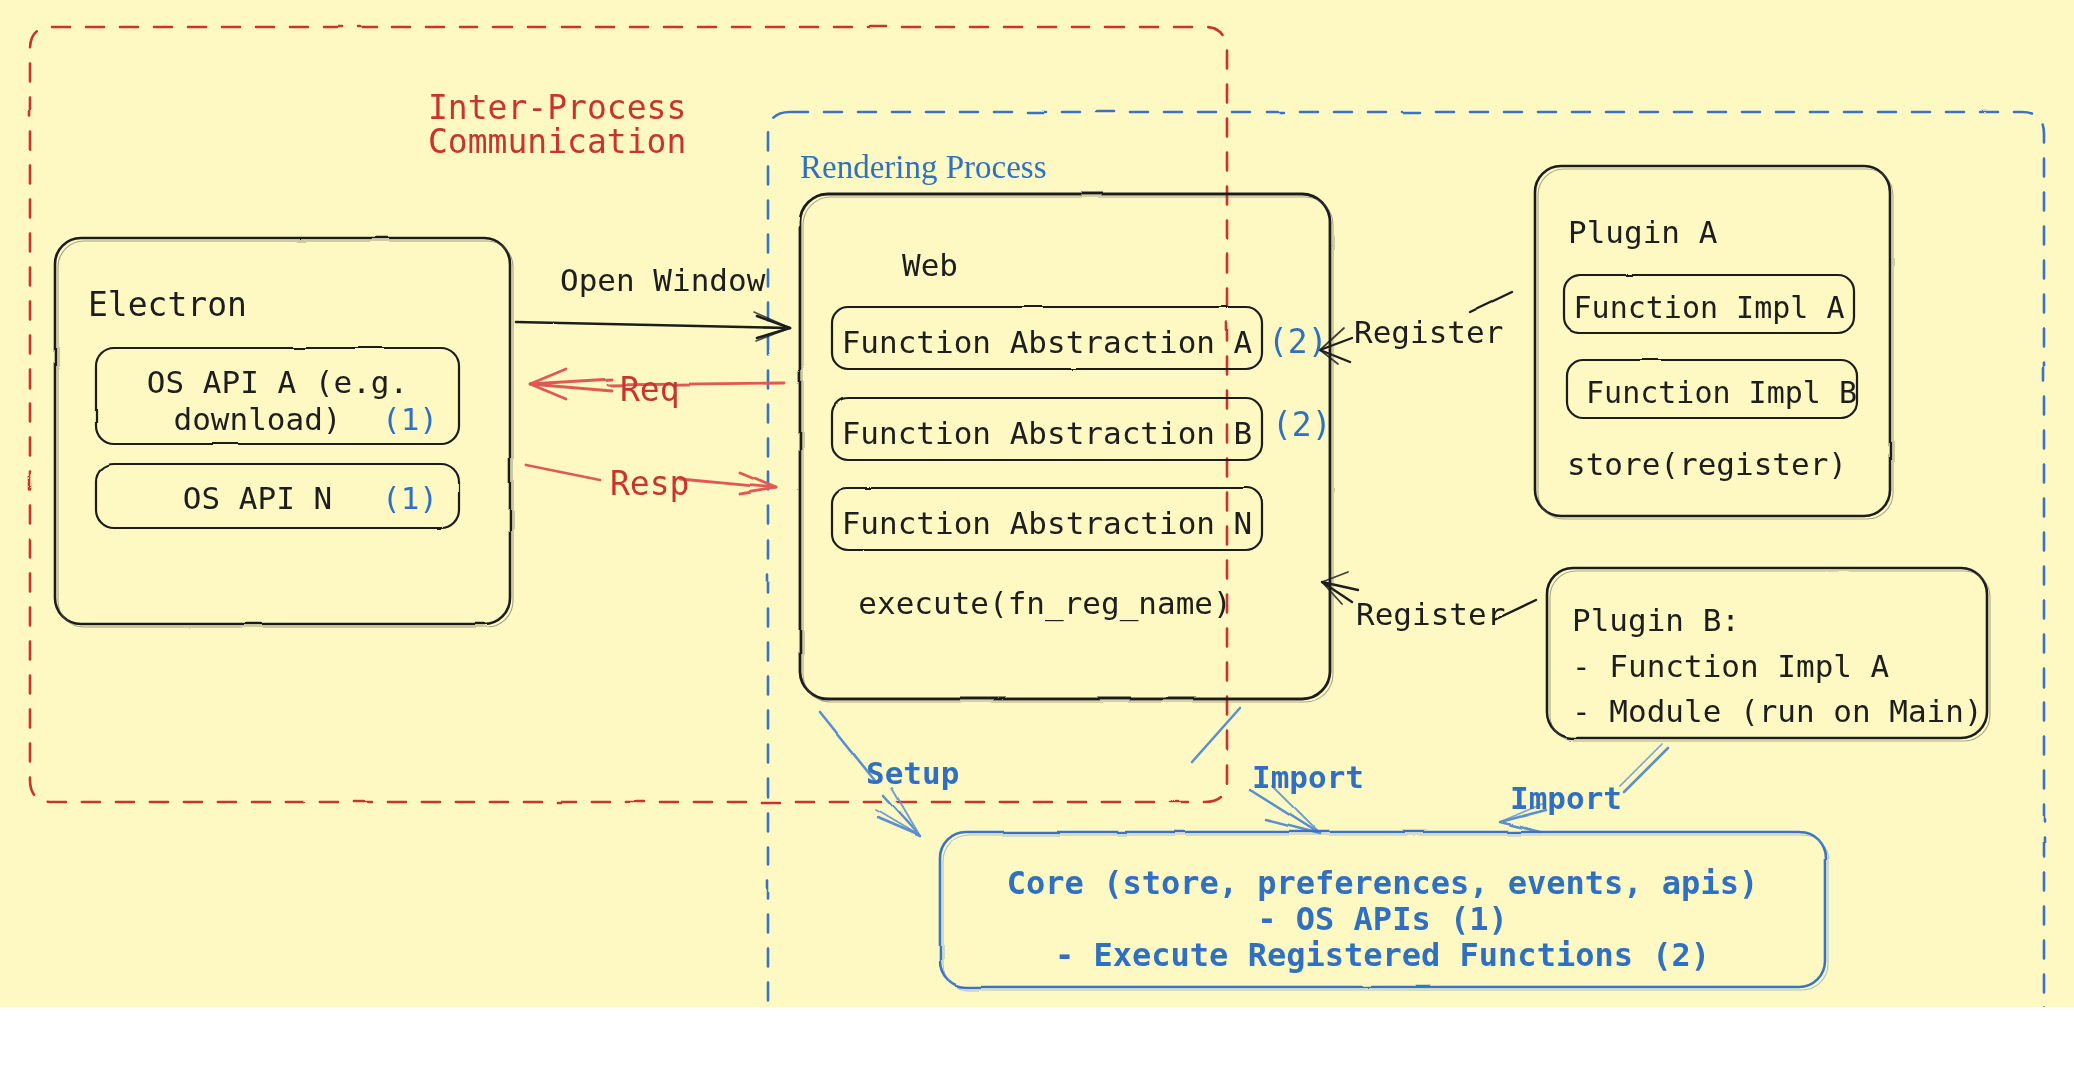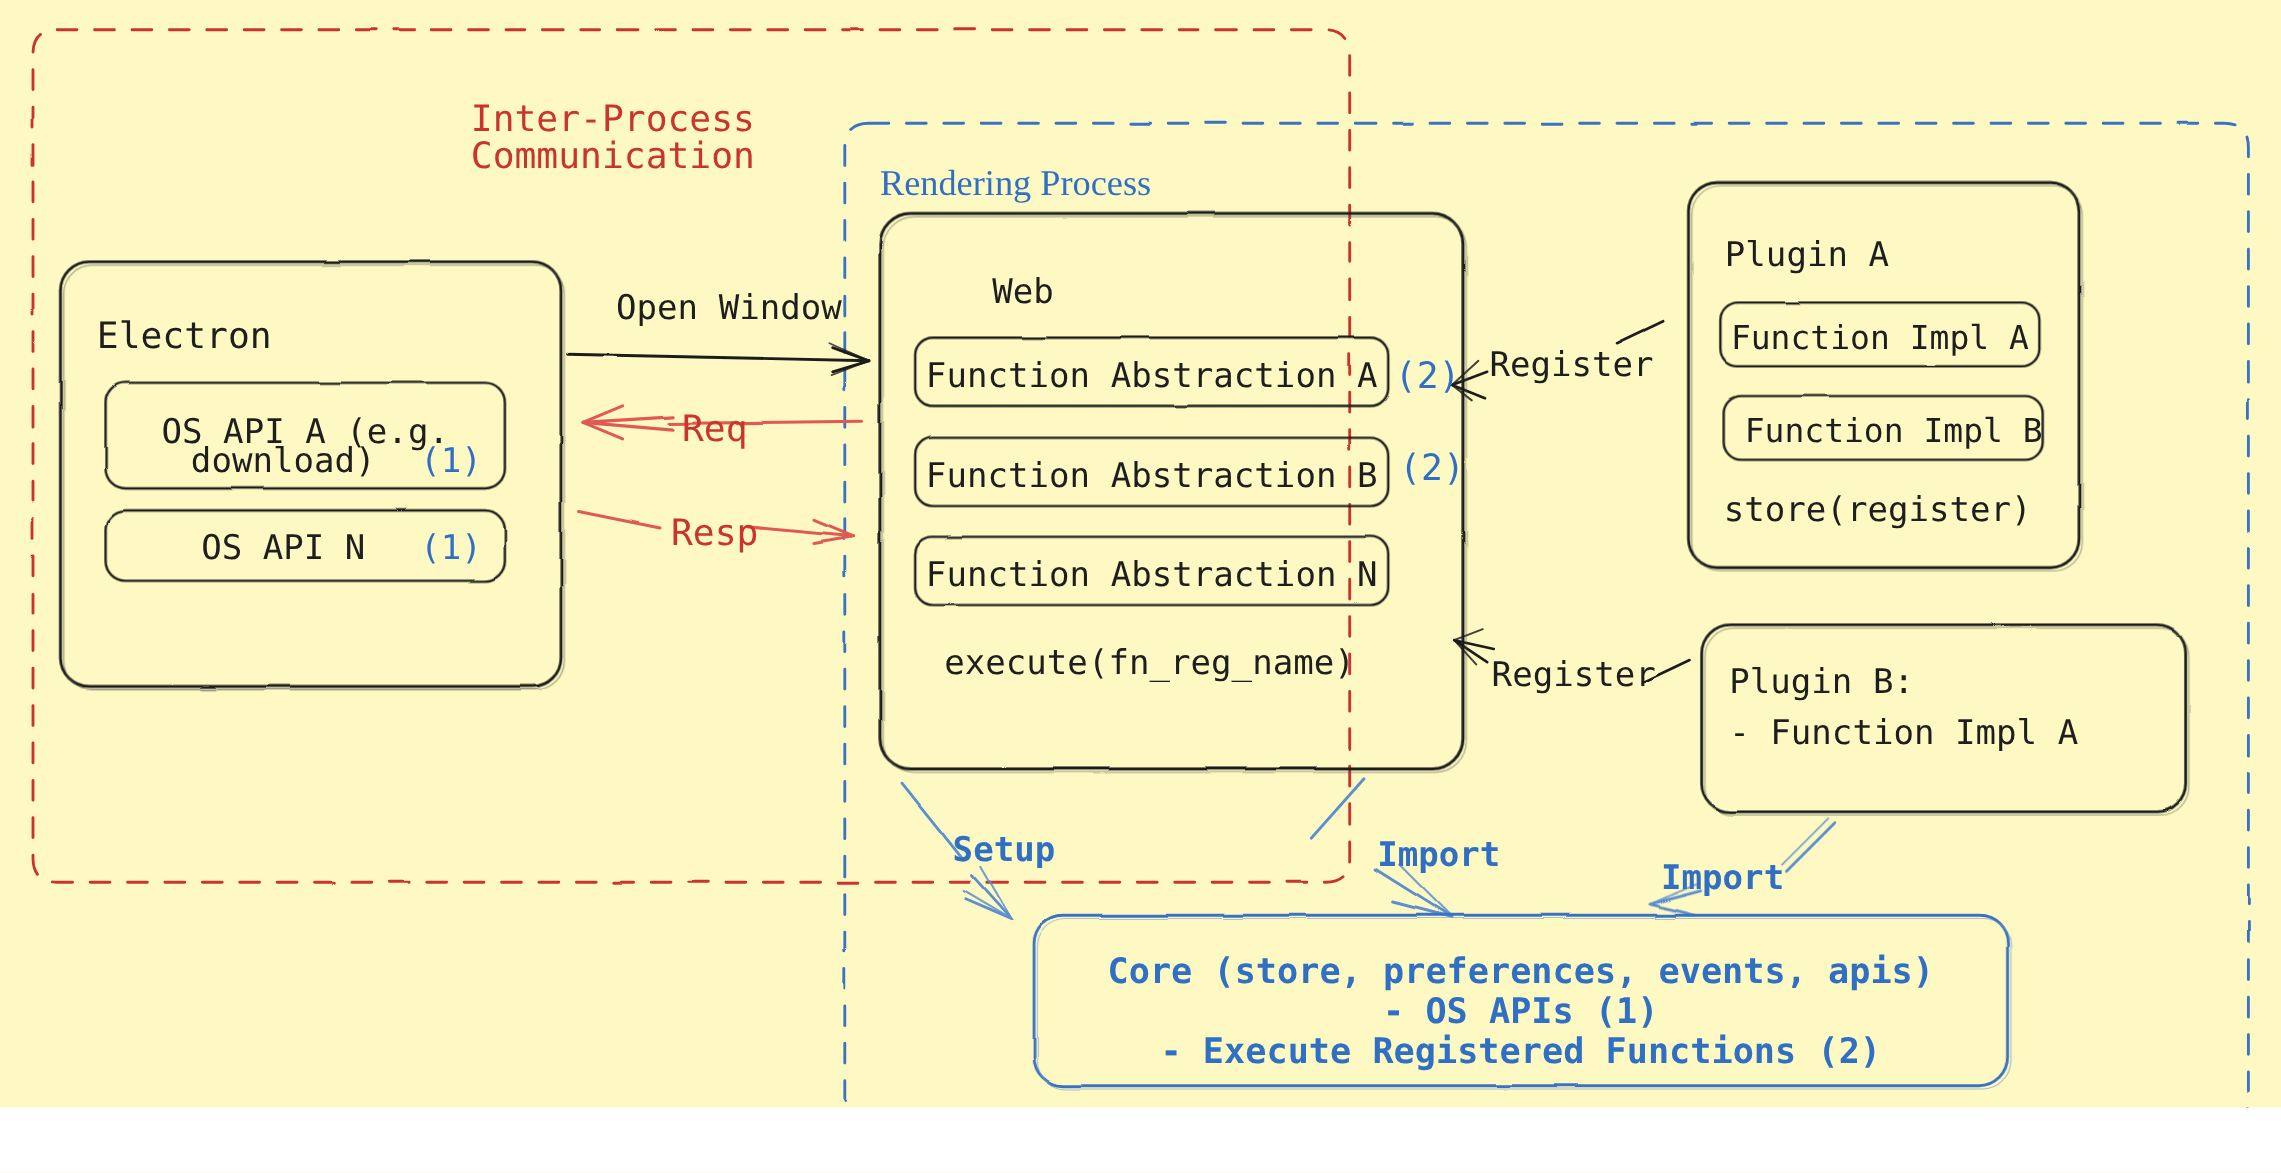--- a/index.html
+++ b/index.html
@@ -139,21 +139,21 @@
     </g>
   </svg>
 
   <div class="lbl red t33" style="left:428px; top:86px;">Inter-Process</div>
   <div class="lbl red t33" style="left:428px; top:120px;">Communication</div>
 
   <div class="lbl blue t33" style="left:800px; top:146px;font-family:Liberation Serif, serif;">Rendering Process</div>
 
   <div class="lbl t33" style="left:88px; top:283px;">Electron</div>
 
-  <div class="lbl center t31" style="left:96px; top:373px; width:363px;">OS API A (e.g.</div>
+  <div class="lbl center t31" style="left:96px; top:362px; width:363px;">OS API A (e.g.</div>
   <div class="lbl center t31" style="left:76px; top:399px; width:363px;">download)</div>
   <div class="lbl blue t31" style="left:382px; top:399px;">(1)</div>
 
   <div class="lbl center t31" style="left:76px; top:478px; width:363px;">OS API N</div>
   <div class="lbl blue t31" style="left:382px; top:478px;">(1)</div>
 
   <div class="lbl t31" style="left:560px; top:260px;">Open Window</div>
   <div class="lbl red t33" style="left:620px; top:368px;">Req</div>
   <div class="lbl red t33" style="left:610px; top:462px;">Resp</div>
 
@@ -169,20 +169,21 @@
 
   <div class="lbl center t31" style="left:810px; top:583px; width:470px;">execute(fn_reg_name)</div>
 
   <div class="lbl t31" style="left:1568px; top:212px;">Plugin A</div>
   <div class="lbl center t30" style="left:1564px; top:288px; width:290px;">Function Impl A</div>
   <div class="lbl center t30" style="left:1567px; top:373px; width:290px;text-align:right;">Function Impl B</div>
   <div class="lbl t31" style="left:1567px; top:444px;">store(register)</div>
 
   <div class="lbl t31" style="left:1572px; top:600px;">Plugin B:</div>
   <div class="lbl t31" style="left:1572px; top:646px;">- Function Impl A</div>
+  <div class="lbl t31" style="left:1572px; top:691px;">- Module (run on Main)</div>
 
   <div class="lbl t31" style="left:1354px; top:312px;">Register</div>
   <div class="lbl t31" style="left:1356px; top:594px;">Register</div>
 
   <div class="lbl blue t31 bold" style="left:866px; top:753px;">Setup</div>
   <div class="lbl blue t31 bold" style="left:1252px; top:757px;">Import</div>
   <div class="lbl blue t31 bold" style="left:1510px; top:778px;">Import</div>
 
   <div class="lbl center blue t32 bold" style="left:940px; top:862px; width:885px;">Core (store, preferences, events, apis)</div>
   <div class="lbl center blue t32 bold" style="left:940px; top:898px; width:885px;">- OS APIs (1)</div>

